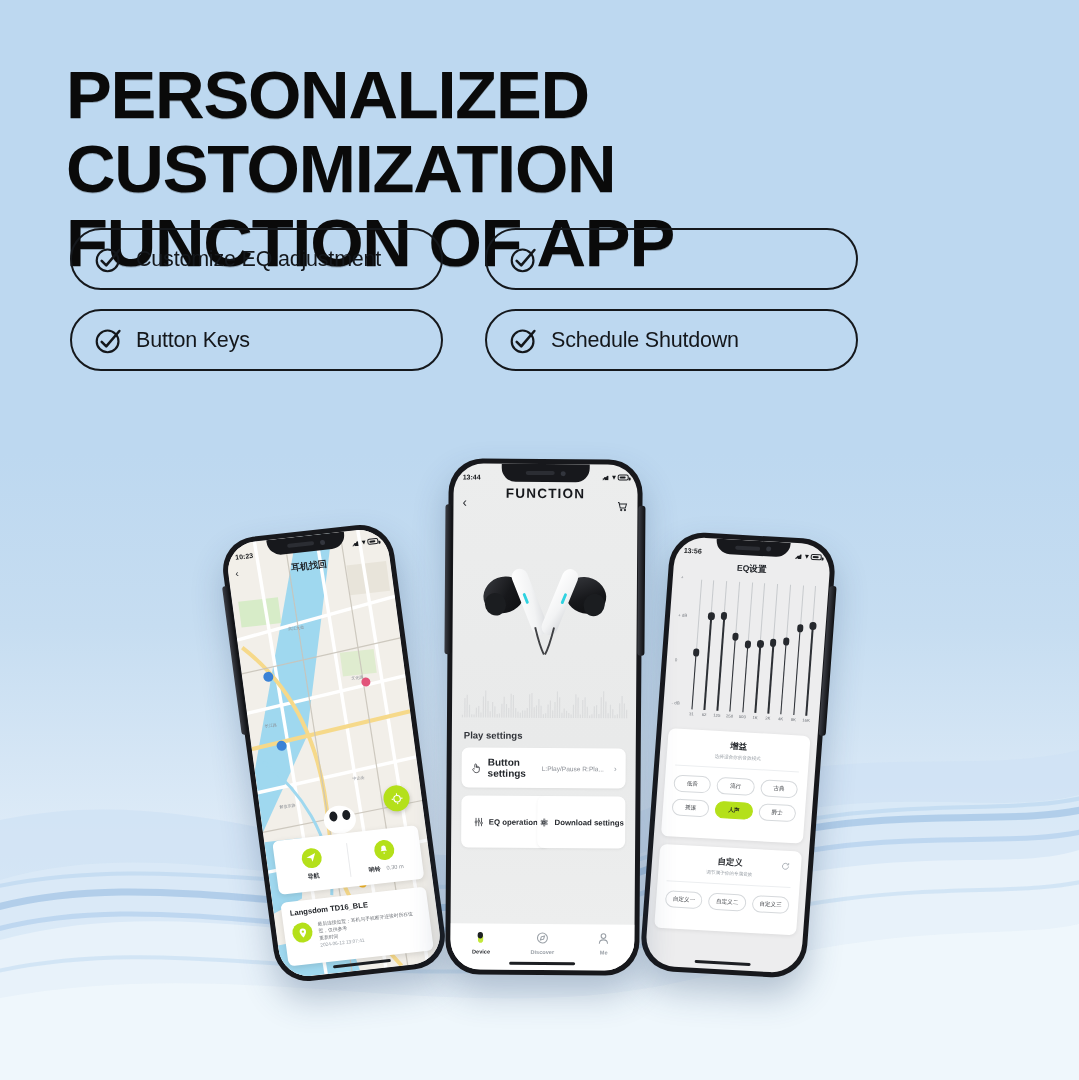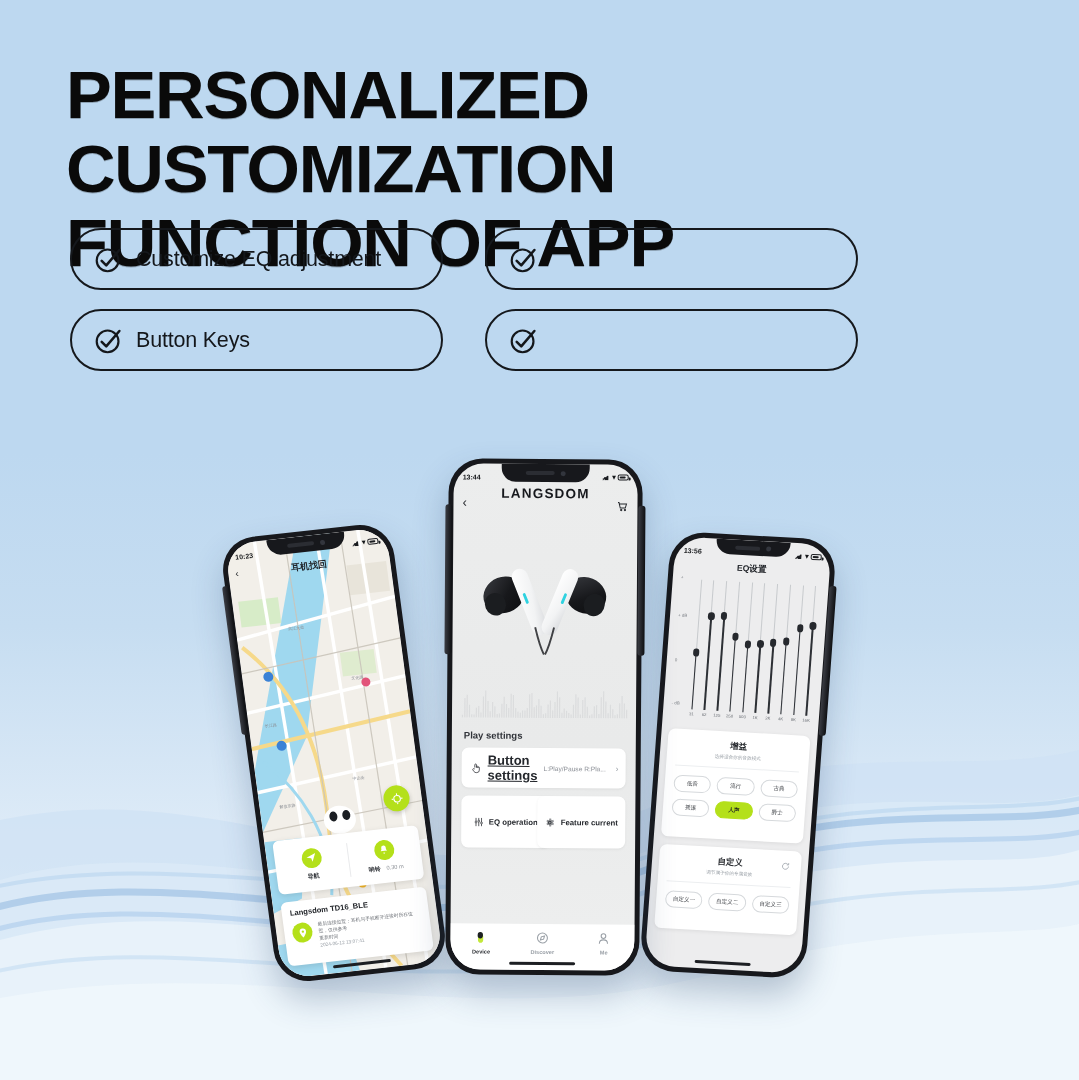--- a/index.html
+++ b/index.html
@@ -122,21 +122,21 @@
   .c-cart { position:absolute; right:9px; top:36px; width:12px; height:12px; }
   .c-buds { position:absolute; top:78px; left:0; right:0; height:150px; }
   .c-wave { position:absolute; top:222px; left:8px; right:8px; height:34px; opacity:.30; }
   .c-section-title { position:absolute; top:266px; left:12px; font-size:9.5px; font-weight:700; color:#303339; }
   .c-card {
     position:absolute; background:#fff; border-radius:7px;
     box-shadow:0 1px 3px rgba(0,0,0,.06);
   }
   #c-card-button { top:284px; left:10px; right:10px; height:40px; display:flex; align-items:center; padding:0 9px; gap:6px; }
   #c-card-button .ico { width:11px; height:13px; flex:0 0 11px; }
-  #c-card-button .lab { font-size:13px; color:#24272c; font-weight:600;text-decoration:underline; }
+  #c-card-button .lab { font-size:10px; color:#24272c; font-weight:600; }
   #c-card-button .val { font-size:6.6px; color:#8a8e95; margin-left:auto; white-space:nowrap; }
   #c-card-button .chev { font-size:8px; color:#9aa0a7; margin-left:4px; }
   #c-card-eq   { top:332px; left:10px; width:88px; height:52px; display:flex; align-items:center; justify-content:center; gap:5px; }
   #c-card-feat { top:332px; right:10px; width:88px; height:52px; display:flex; align-items:center; justify-content:center; gap:5px; }
   .c-card .cl { font-size:7.8px; color:#24272c; font-weight:600; }
   .c-card .ci { width:11px; height:11px; }
   .c-tabbar {
     position:absolute; bottom:0; left:0; right:0; height:46px; background:#fff;
     display:flex; align-items:flex-start; padding-top:7px; z-index:22;
   }
@@ -247,20 +247,21 @@
         <circle cx="15" cy="17" r="12" stroke="#14171b" stroke-width="2.4"></circle>
         <path d="M8.5 17.5 L13.5 22.5 L28 5.5" stroke="#14171b" stroke-width="2.8" stroke-linecap="round" stroke-linejoin="round"></path>
       </svg>
       <span class="label">Button Keys</span>
     </div>
     <div class="pill">
       <svg class="check" viewBox="0 0 32 32" fill="none">
         <circle cx="15" cy="17" r="12" stroke="#14171b" stroke-width="2.4"></circle>
         <path d="M8.5 17.5 L13.5 22.5 L28 5.5" stroke="#14171b" stroke-width="2.8" stroke-linecap="round" stroke-linejoin="round"></path>
       </svg>
+      <span class="label">Schedule Shutdown</span>
     </div>
   </div>
 
   <div class="phone" id="phone-left">
     <div class="side" style="left:-3px"></div>
     <div class="screen">
       <div class="map">
         <svg viewBox="0 0 162 438" preserveAspectRatio="none">
           <rect width="162" height="438" fill="#f2efe9"></rect>
           <path d="M72,0 L108,0 L56,200 L0,290 L0,228 Z" fill="#9fd8ef"></path>
@@ -514,21 +515,21 @@
           <span style="font-size:7px">▾</span>
           <span class="batt">
               <i></i>
             </span>
         </span>
       </div>
 
       <div class="c-head">
         <div class="c-back">‹</div>
       </div>
-      <div class="c-brand">LANGSDOM</div>
+      <div class="c-brand">FUNCTION</div>
       <svg class="c-cart" viewBox="0 0 24 24" fill="none" stroke="#23262b" stroke-width="2">
         <path d="M3 4h2l2.6 11h10l2.4-8H6"></path>
           <circle cx="9.5" cy="19" r="1.3"></circle>
           <circle cx="17" cy="19" r="1.3"></circle>
       </svg>
 
       <div class="c-buds">
         <svg viewBox="0 0 194 150" width="100%" height="100%">
           <defs>
             <linearGradient id="wbud" x1="0" y1="0" x2="1" y2="1">
@@ -657,21 +658,21 @@
             <circle cx="18" cy="14" r="2"></circle>
         </svg>
         <span class="cl">EQ operation</span>
       </div>
 
       <div class="c-card" id="c-card-feat">
         <svg class="ci" viewBox="0 0 24 24" fill="#3b3e43">
           <path d="M12 8a4 4 0 1 0 0 8 4 4 0 0 0 0-8zm0 6a2 2 0 1 1 0-4 2 2 0 0 1 0 4z"></path>
           <path d="M19.4 13a7.6 7.6 0 0 0 0-2l2-1.6-2-3.4-2.4 1a7.5 7.5 0 0 0-1.7-1L15 3.4h-4l-.3 2.6a7.5 7.5 0 0 0-1.7 1l-2.4-1-2 3.4L6.6 11a7.6 7.6 0 0 0 0 2l-2 1.6 2 3.4 2.4-1a7.5 7.5 0 0 0 1.7 1l.3 2.6h4l.3-2.6a7.5 7.5 0 0 0 1.7-1l2.4 1 2-3.4z" opacity=".55"></path>
         </svg>
-        <span class="cl">Feature current</span>
+        <span class="cl">Download settings</span>
       </div>
 
       <div class="c-tabbar">
         <div class="c-tab active">
           <svg class="ti" viewBox="0 0 24 24" fill="#c3e83a">
             <path d="M9 3c3.3 0 6 3 6 7v6c0 2.8-2 5-4.5 5S6 18.8 6 16V9c0-1.5.5-3 1.5-4"></path>
             <ellipse cx="10" cy="8" rx="4.6" ry="5.4" fill="#1d2023"></ellipse>
           </svg>
           <span class="tl">Device</span>
         </div>

